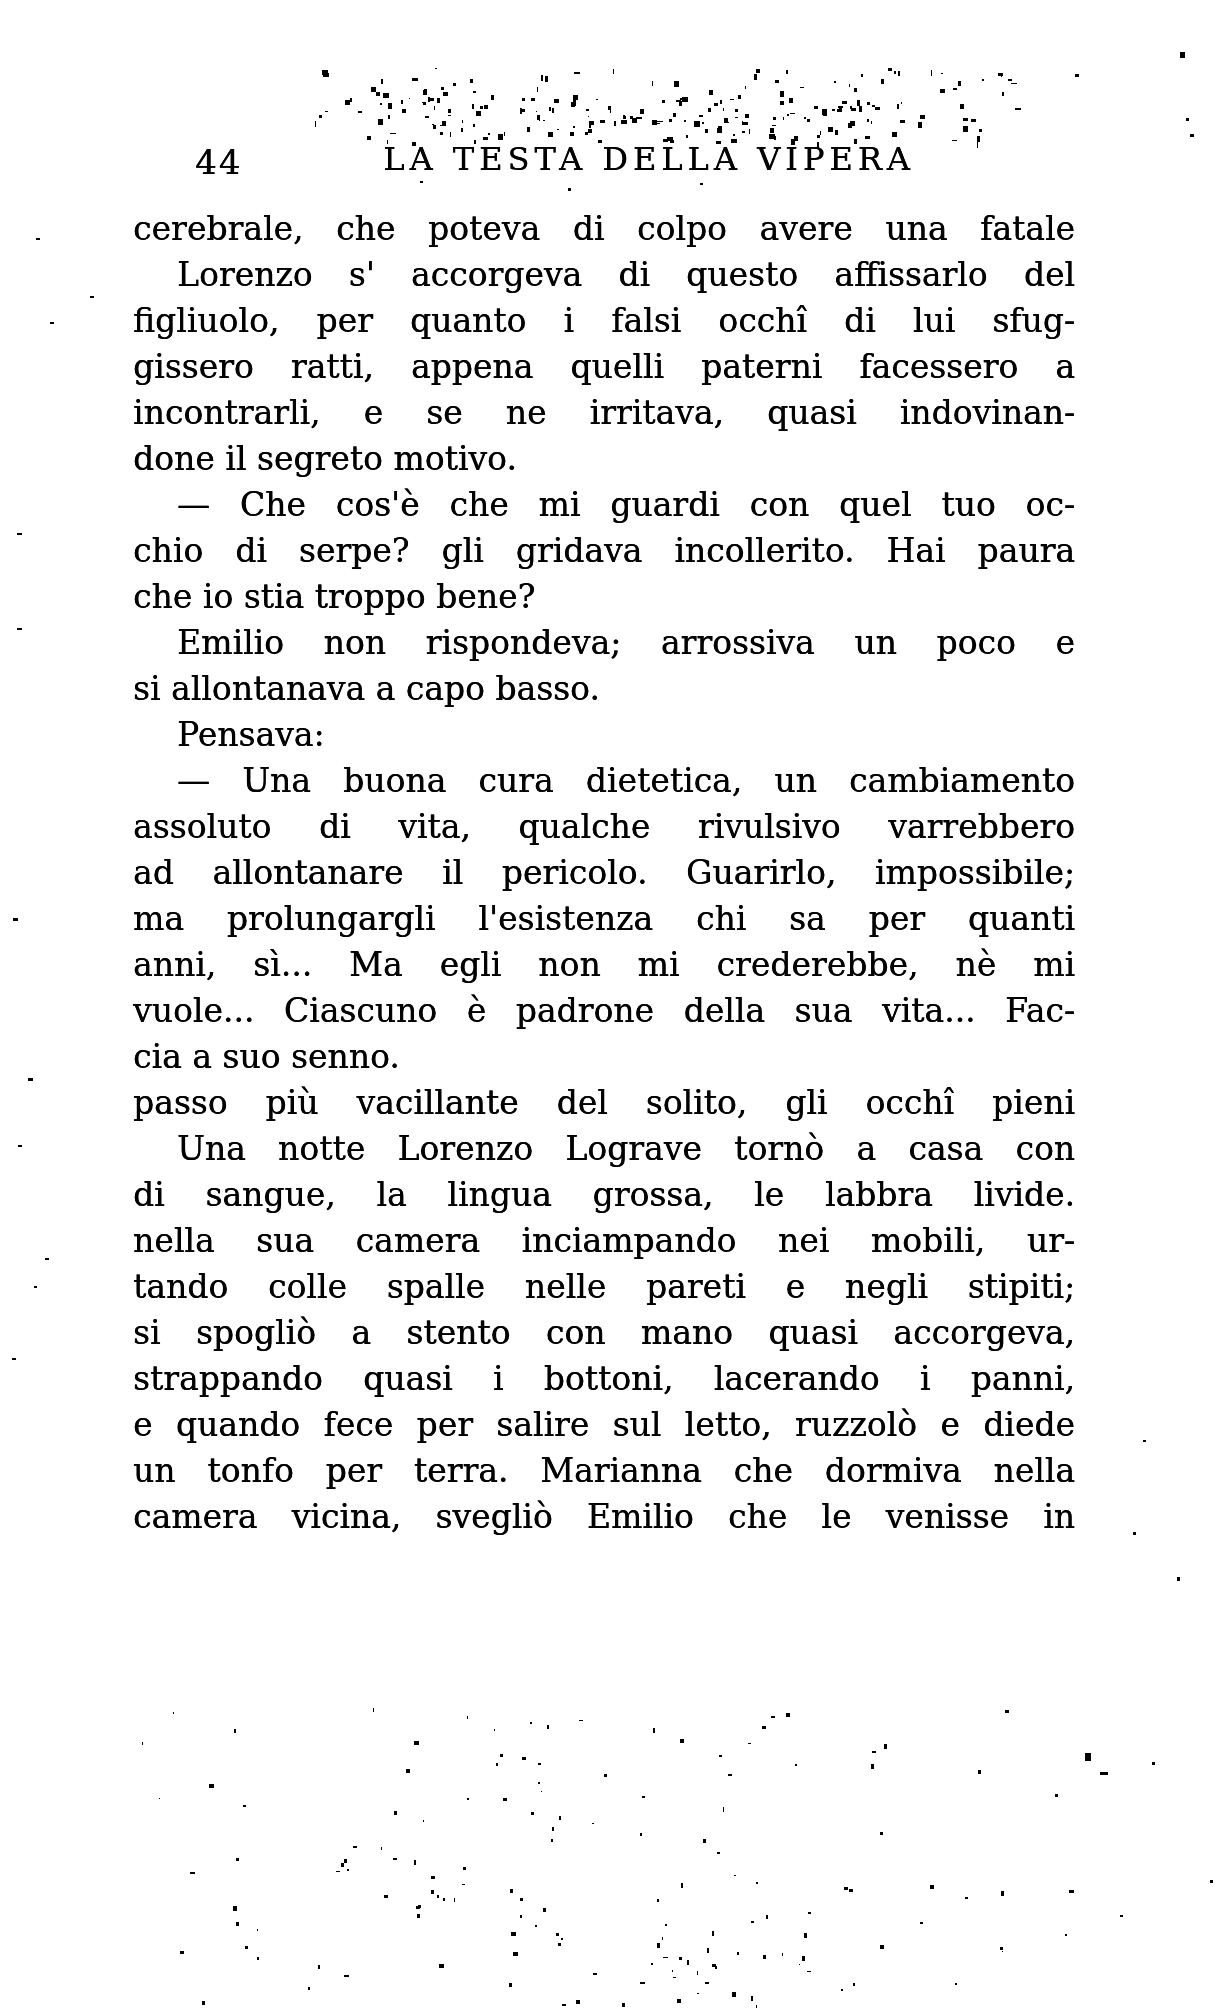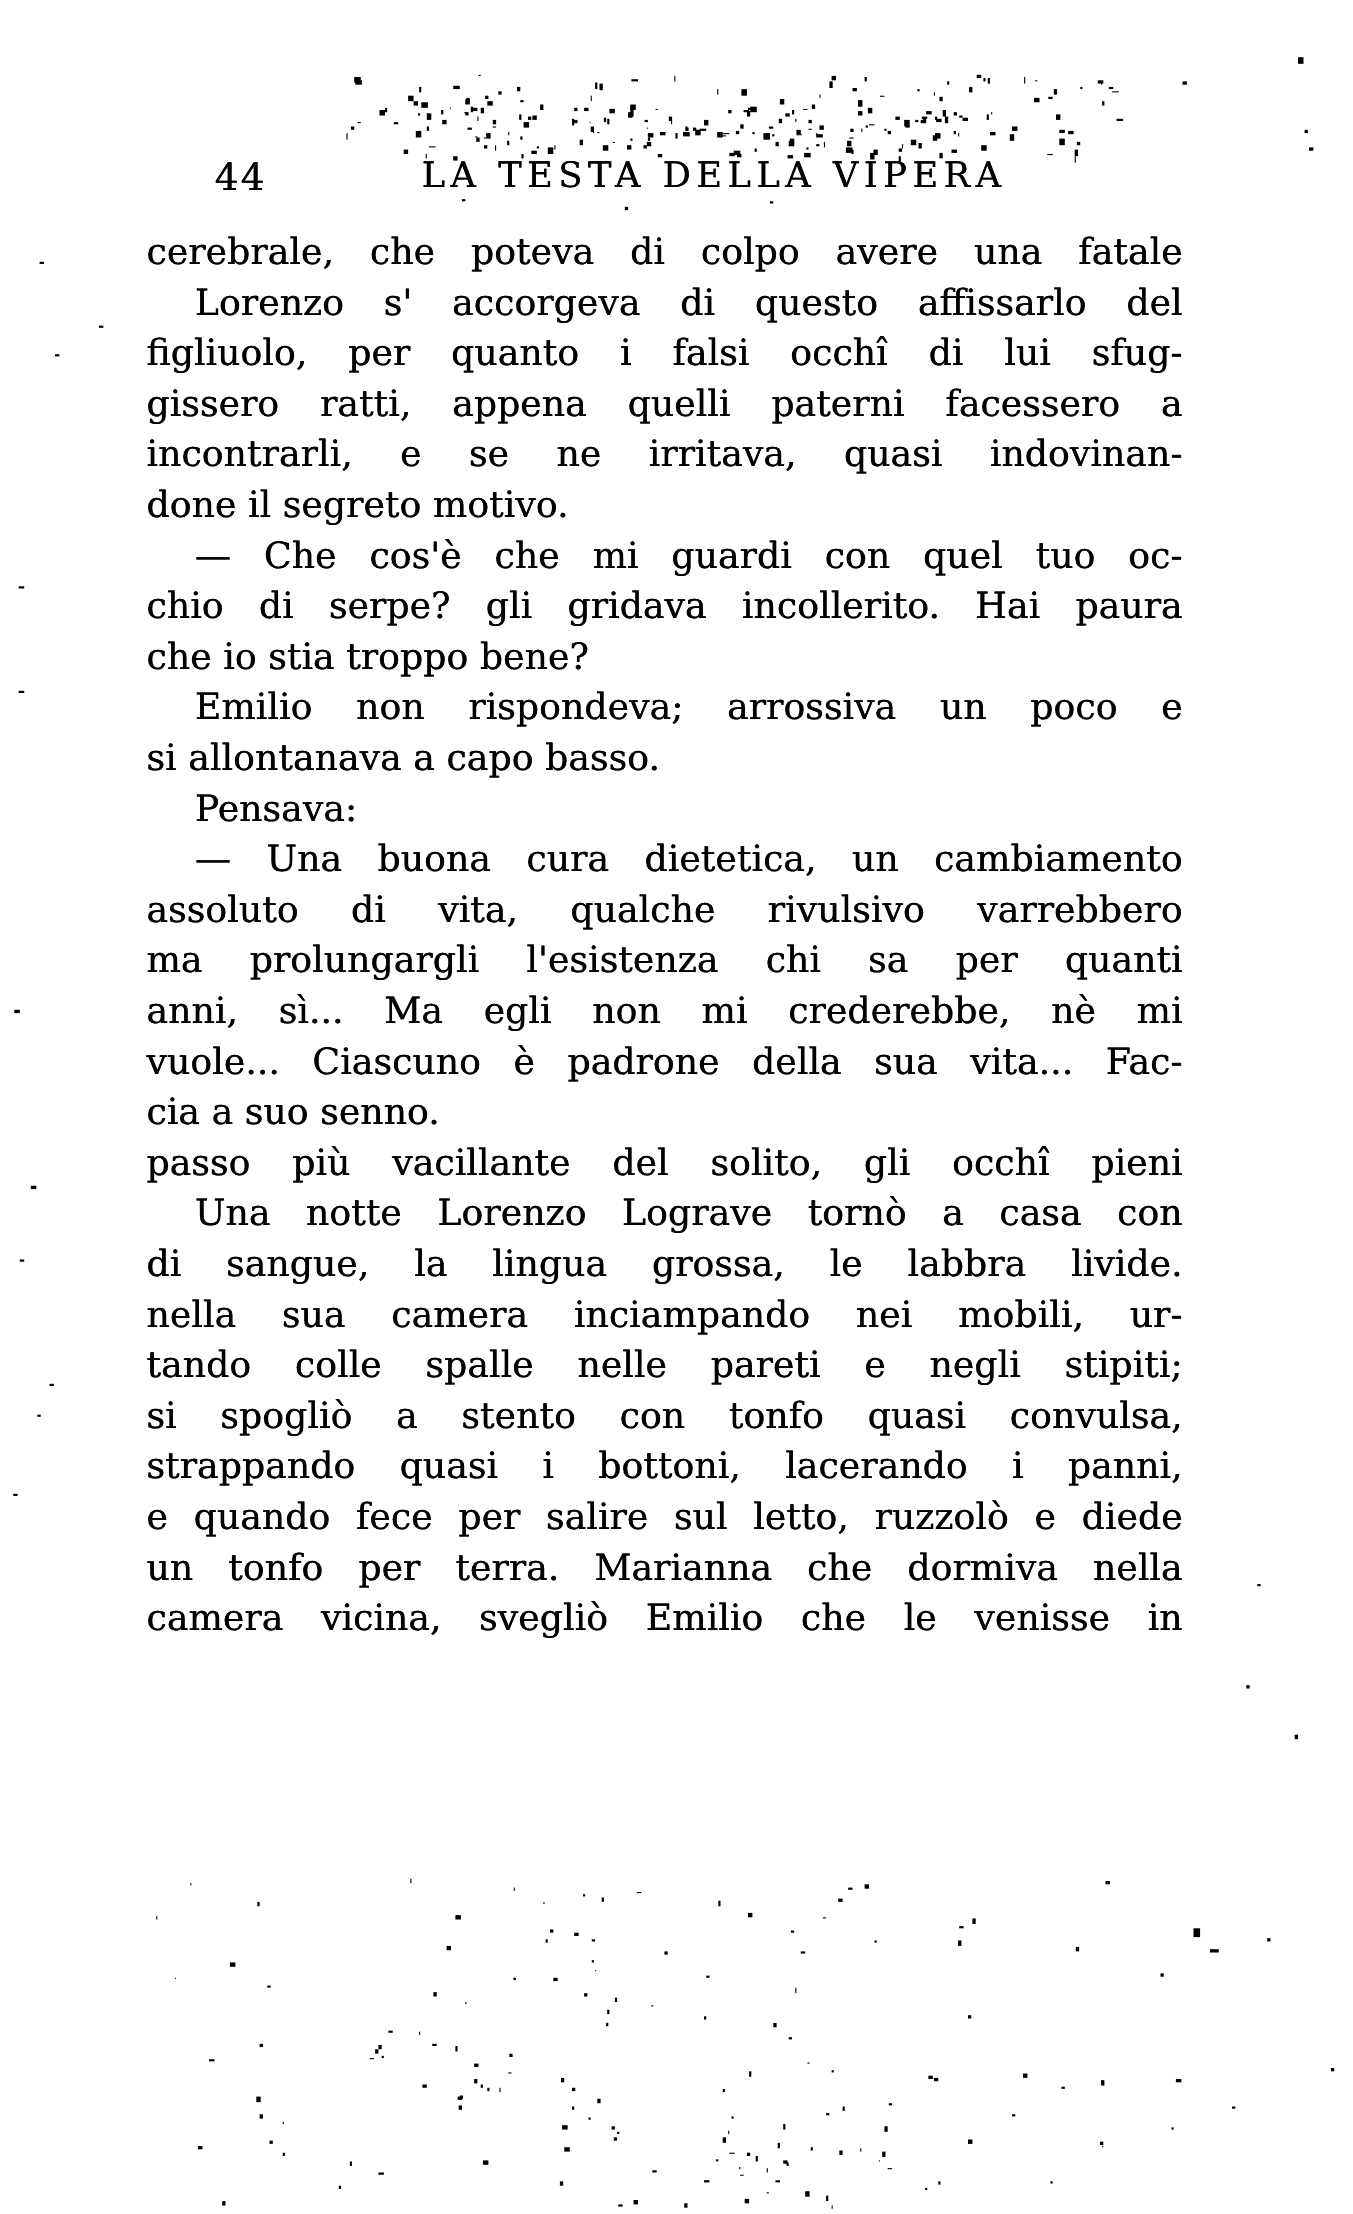--- a/index.html
+++ b/index.html
@@ -469,29 +469,30 @@
     <div class="line">incontrarli, e se ne irritava, quasi indovinan-</div>
     <div class="line end">done il segreto motivo.</div>
     <div class="line ind">— Che cos'è che mi guardi con quel tuo oc-</div>
     <div class="line">chio di serpe? gli gridava incollerito. Hai paura</div>
     <div class="line end">che io stia troppo bene?</div>
     <div class="line ind">Emilio non rispondeva; arrossiva un poco e</div>
     <div class="line end">si allontanava a capo basso.</div>
     <div class="line ind end">Pensava:</div>
     <div class="line ind">— Una buona cura dietetica, un cambiamento</div>
     <div class="line">assoluto di vita, qualche rivulsivo varrebbero</div>
+    <div class="line">ad allontanare il pericolo. Guarirlo, impossibile;</div>
     <div class="line">ma prolungargli l'esistenza chi sa per quanti</div>
     <div class="line">anni, sì... Ma egli non mi crederebbe, nè mi</div>
     <div class="line">vuole... Ciascuno è padrone della sua vita... Fac-</div>
     <div class="line end">cia a suo senno.</div>
     <div class="line">passo più vacillante del solito, gli occhî pieni</div>
     <div class="line ind">Una notte Lorenzo Lograve tornò a casa con</div>
     <div class="line">di sangue, la lingua grossa, le labbra livide.</div>
     <div class="line">nella sua camera inciampando nei mobili, ur-</div>
     <div class="line">tando colle spalle nelle pareti e negli stipiti;</div>
-    <div class="line">si spogliò a stento con tonfo quasi convulsa,</div>
+    <div class="line">si spogliò a stento con mano quasi accorgeva,</div>
     <div class="line">strappando quasi i bottoni, lacerando i panni,</div>
     <div class="line">e quando fece per salire sul letto, ruzzolò e diede</div>
     <div class="line">un tonfo per terra. Marianna che dormiva nella</div>
     <div class="line">camera vicina, svegliò Emilio che le venisse in</div>
   </main>
 
 </div>
 
 </body></html>

